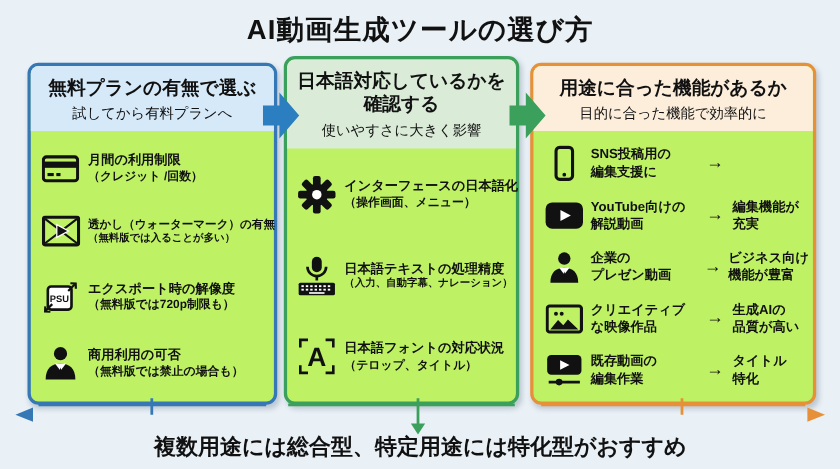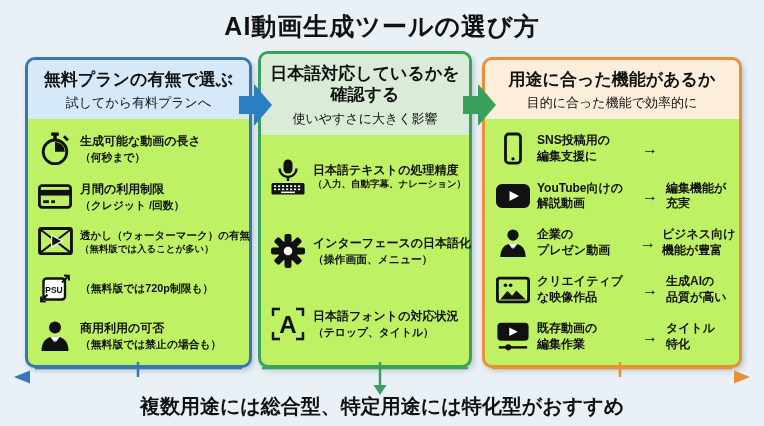--- a/index.html
+++ b/index.html
@@ -62,32 +62,20 @@
 
 <div class="page-title">AI動画生成ツールの選び方</div>
 
 <div class="col col1">
   <div class="col-header">
     <div class="col-title">無料プランの有無で選ぶ</div>
     <div class="col-sub">試してから有料プランへ</div>
   </div>
   <div class="col-body">
 
-    <div class="item">
-      <span class="icon-cell">
-        <svg width="34" height="34" viewBox="0 0 36 36">
-          <rect x="14" y="0.5" width="8" height="3.5" fill="#111"></rect>
-          <rect x="16.2" y="3" width="3.6" height="4.5" fill="#111"></rect>
-          <rect x="26.5" y="5" width="6" height="3" transform="rotate(45 29.5 6.5)" fill="#111"></rect>
-          <circle cx="18" cy="21" r="12.5" fill="none" stroke="#111" stroke-width="3"></circle>
-          <path d="M18 21 L18 10.5 A10.5 10.5 0 0 1 28.4 21 Z" fill="#111"></path>
-        </svg>
-      </span>
-      <span class="item-text"><span>生成可能な動画の長さ</span><span class="line2">（何秒まで）</span></span>
-    </div>
 
     <div class="item">
       <span class="icon-cell">
         <svg width="34" height="27" viewBox="0 0 36 28">
           <rect x="1.5" y="2.5" width="33" height="23" rx="3" fill="none" stroke="#111" stroke-width="3"></rect>
           <rect x="2" y="7" width="32" height="6" fill="#111"></rect>
           <rect x="5.5" y="18" width="6" height="3" fill="#111"></rect>
           <rect x="14" y="18" width="4" height="3" fill="#111"></rect>
         </svg>
       </span>
@@ -108,21 +96,21 @@
 
     <div class="item">
       <span class="icon-cell">
         <svg width="32" height="32" viewBox="0 0 32 32">
           <rect x="4.5" y="6.5" width="21.5" height="21" rx="3" fill="#fff" stroke="#111" stroke-width="2.4"></rect>
           <text x="15" y="20.5" font-size="8.5" font-weight="bold" text-anchor="middle" fill="#111">PSU</text>
           <path d="M23 10.5 L29.5 4 M25 3.5 L29.8 3.7 L30 8.5" fill="none" stroke="#111" stroke-width="2"></path>
           <path d="M8.5 22.5 L2 29 M2.2 24.5 L2 29.2 L6.8 29.4" fill="none" stroke="#111" stroke-width="2"></path>
         </svg>
       </span>
-      <span class="item-text"><span class="line2">（無料版では720p制限も）</span></span>
+      <span class="item-text"><span>エクスポート時の解像度</span><span class="line2">（無料版では720p制限も）</span></span>
     </div>
 
     <div class="item">
       <span class="icon-cell">
         <svg width="32" height="32" viewBox="0 0 32 32">
           <circle cx="16" cy="7.5" r="6" fill="#111"></circle>
           <path d="M2.5 31 C2.5 21 8 16.5 16 16.5 C24 16.5 29.5 21 29.5 31 Z" fill="#111"></path>
           <polygon points="16,16.5 11,16.5 16,23 21,16.5" fill="#fff"></polygon>
           <polygon points="16,20 14,26.5 16,30 18,26.5" fill="#111"></polygon>
         </svg>
@@ -132,20 +120,40 @@
 
   </div>
 </div>
 
 <div class="col col2">
   <div class="col-header">
     <div class="col-title"><span>日本語対応しているかを</span><br><span>確認する</span></div>
     <div class="col-sub">使いやすさに大きく影響</div>
   </div>
   <div class="col-body">
+
+    <div class="item">
+      <span class="icon-cell">
+        <svg width="36" height="36" viewBox="0 0 36 36">
+          <g fill="#111">
+            <rect x="14.5" y="1" width="7" height="10" rx="2"></rect>
+            <rect x="14.5" y="1" width="7" height="10" rx="2" transform="rotate(45 18 18)"></rect>
+            <rect x="14.5" y="1" width="7" height="10" rx="2" transform="rotate(90 18 18)"></rect>
+            <rect x="14.5" y="1" width="7" height="10" rx="2" transform="rotate(135 18 18)"></rect>
+            <rect x="14.5" y="1" width="7" height="10" rx="2" transform="rotate(180 18 18)"></rect>
+            <rect x="14.5" y="1" width="7" height="10" rx="2" transform="rotate(225 18 18)"></rect>
+            <rect x="14.5" y="1" width="7" height="10" rx="2" transform="rotate(270 18 18)"></rect>
+            <rect x="14.5" y="1" width="7" height="10" rx="2" transform="rotate(315 18 18)"></rect>
+            <circle cx="18" cy="18" r="10"></circle>
+          </g>
+          <circle cx="18" cy="18" r="4.3" fill="#fff"></circle>
+        </svg>
+      </span>
+      <span class="item-text"><span>インターフェースの日本語化</span><span class="line2">（操作画面、メニュー）</span></span>
+    </div>
 
     <div class="item">
       <span class="icon-cell">
         <svg width="36" height="36" viewBox="0 0 36 36">
           <rect x="13.5" y="0.5" width="9" height="14" rx="4.5" fill="#111"></rect>
           <path d="M9.5 9.5 a8.5 8.5 0 0 0 17 0" fill="none" stroke="#111" stroke-width="2.4"></path>
           <line x1="18" y1="18" x2="18" y2="22" stroke="#111" stroke-width="2.4"></line>
           <rect x="1.5" y="24" width="33" height="11.5" rx="1.5" fill="#111"></rect>
           <g fill="#fff">
             <rect x="4" y="26.3" width="2.2" height="1.7"></rect>
@@ -164,40 +172,20 @@
               <rect x="28" y="29.5" width="2.2" height="1.7"></rect>
             <rect x="11" y="32.6" width="14" height="1.5"></rect>
           </g>
         </svg>
       </span>
       <span class="item-text"><span>日本語テキストの処理精度</span><span class="line2 small2">（入力、自動字幕、ナレーション）</span></span>
     </div>
 
     <div class="item">
       <span class="icon-cell">
-        <svg width="36" height="36" viewBox="0 0 36 36">
-          <g fill="#111">
-            <rect x="14.5" y="1" width="7" height="10" rx="2"></rect>
-            <rect x="14.5" y="1" width="7" height="10" rx="2" transform="rotate(45 18 18)"></rect>
-            <rect x="14.5" y="1" width="7" height="10" rx="2" transform="rotate(90 18 18)"></rect>
-            <rect x="14.5" y="1" width="7" height="10" rx="2" transform="rotate(135 18 18)"></rect>
-            <rect x="14.5" y="1" width="7" height="10" rx="2" transform="rotate(180 18 18)"></rect>
-            <rect x="14.5" y="1" width="7" height="10" rx="2" transform="rotate(225 18 18)"></rect>
-            <rect x="14.5" y="1" width="7" height="10" rx="2" transform="rotate(270 18 18)"></rect>
-            <rect x="14.5" y="1" width="7" height="10" rx="2" transform="rotate(315 18 18)"></rect>
-            <circle cx="18" cy="18" r="10"></circle>
-          </g>
-          <circle cx="18" cy="18" r="4.3" fill="#fff"></circle>
-        </svg>
-      </span>
-      <span class="item-text"><span>インターフェースの日本語化</span><span class="line2">（操作画面、メニュー）</span></span>
-    </div>
-
-    <div class="item">
-      <span class="icon-cell">
         <svg width="34" height="34" viewBox="0 0 34 34">
           <g fill="none" stroke="#111" stroke-width="2.4">
             <path d="M2 9 V2 H9"></path>
             <path d="M25 2 H32 V9"></path>
             <path d="M32 25 V32 H25"></path>
             <path d="M9 32 H2 V25"></path>
           </g>
           <text x="17" y="26" font-size="24" font-weight="bold" text-anchor="middle" fill="#111" font-family="DejaVu Serif, serif">A</text>
         </svg>
       </span>

